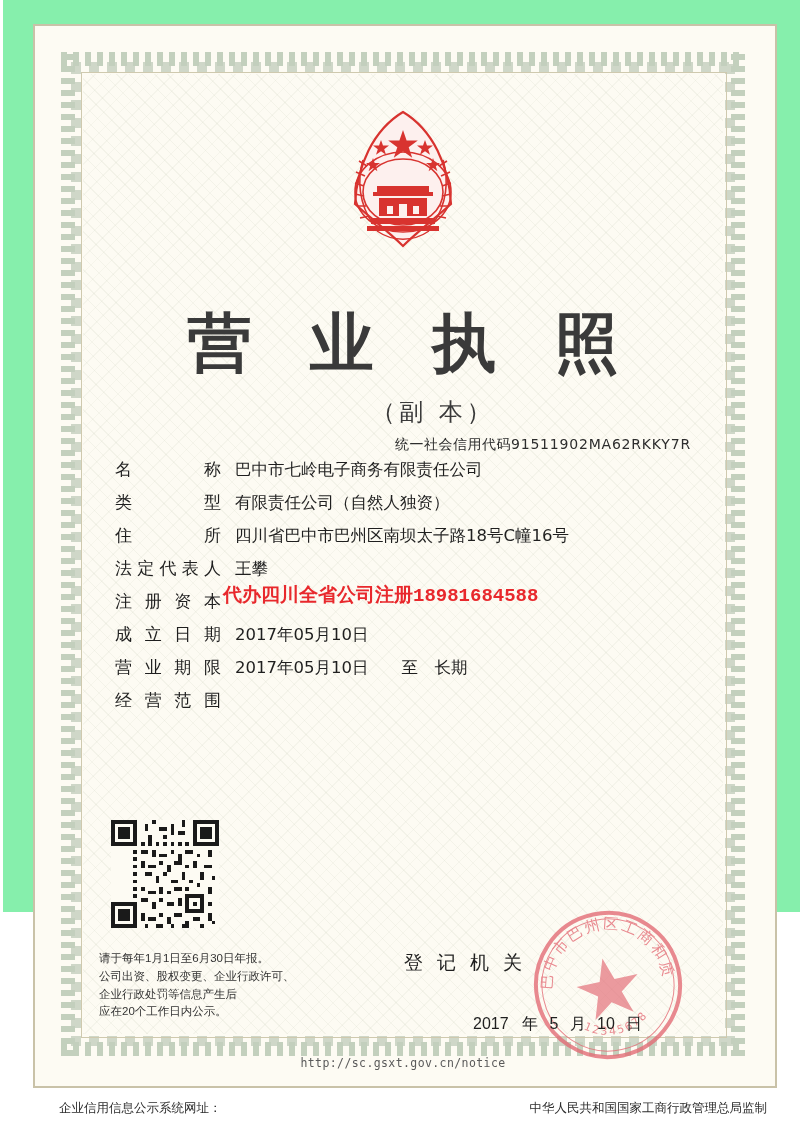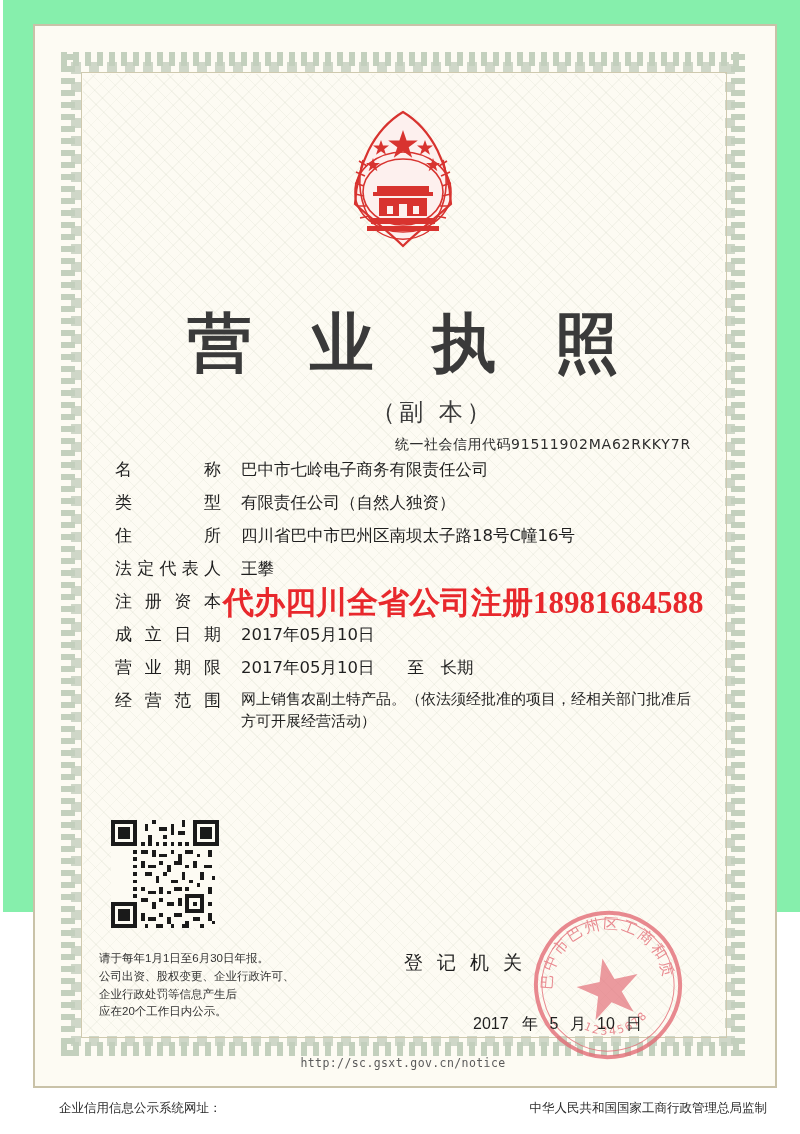--- a/index.html
+++ b/index.html
@@ -131,38 +131,38 @@
     min-height: 24px;
   }
   .field-label {
     width: 106px;
     flex: 0 0 106px;
     font-family: Liberation Mono, monospace;
     font-size: 17px;
     color: #1f1f1f;
     text-align: justify;
     text-align-last: justify;
-    padding-right: 20px;
+    padding-right: 14px;
   }
   .field-value {
     flex: 1;
     font-family: "DejaVu Sans", "Liberation Sans", sans-serif;
     font-size: 16.5px;
     color: #1f1f1f;
     line-height: 1.45;
   }
   .field-value.small { font-size: 15px; }
 
   
   .watermark {
     position: absolute;
     left: 220px; top: 582px;
     width: 460px;
-    font-family: Liberation Serif, serif;
-    font-size: 31px;
+    font-family: Liberation Mono, monospace;
+    font-size: 19px;
     font-weight: bold;
     color: #e8282c;
     letter-spacing: 0px;
     white-space: nowrap;
   }
 
   
   .qr {
     position: absolute;
     left: 108px; top: 820px;
@@ -332,21 +332,20 @@
     <div class="field-row">
       <div class="field-label">成立日期</div>
       <div class="field-value">2017年05月10日</div>
     </div>
     <div class="field-row">
       <div class="field-label">营业期限</div>
       <div class="field-value">2017年05月10日　　至　长期</div>
     </div>
     <div class="field-row">
       <div class="field-label">经营范围</div>
-      <div class="field-value small">网上销售农副土特产品。（依法须经批准的项目，经相关部门批准后方可开展经营活动）</div>
     </div>
   </div>
 
   <div class="watermark">代办四川全省公司注册18981684588</div>
 
   <div class="qr">
     <svg width="108" height="108" viewBox="0 0 29 29" shape-rendering="crispEdges">
       <rect width="29" height="29" fill="#fdfbf3"></rect>
       <g fill="#1a1a1a">
 

